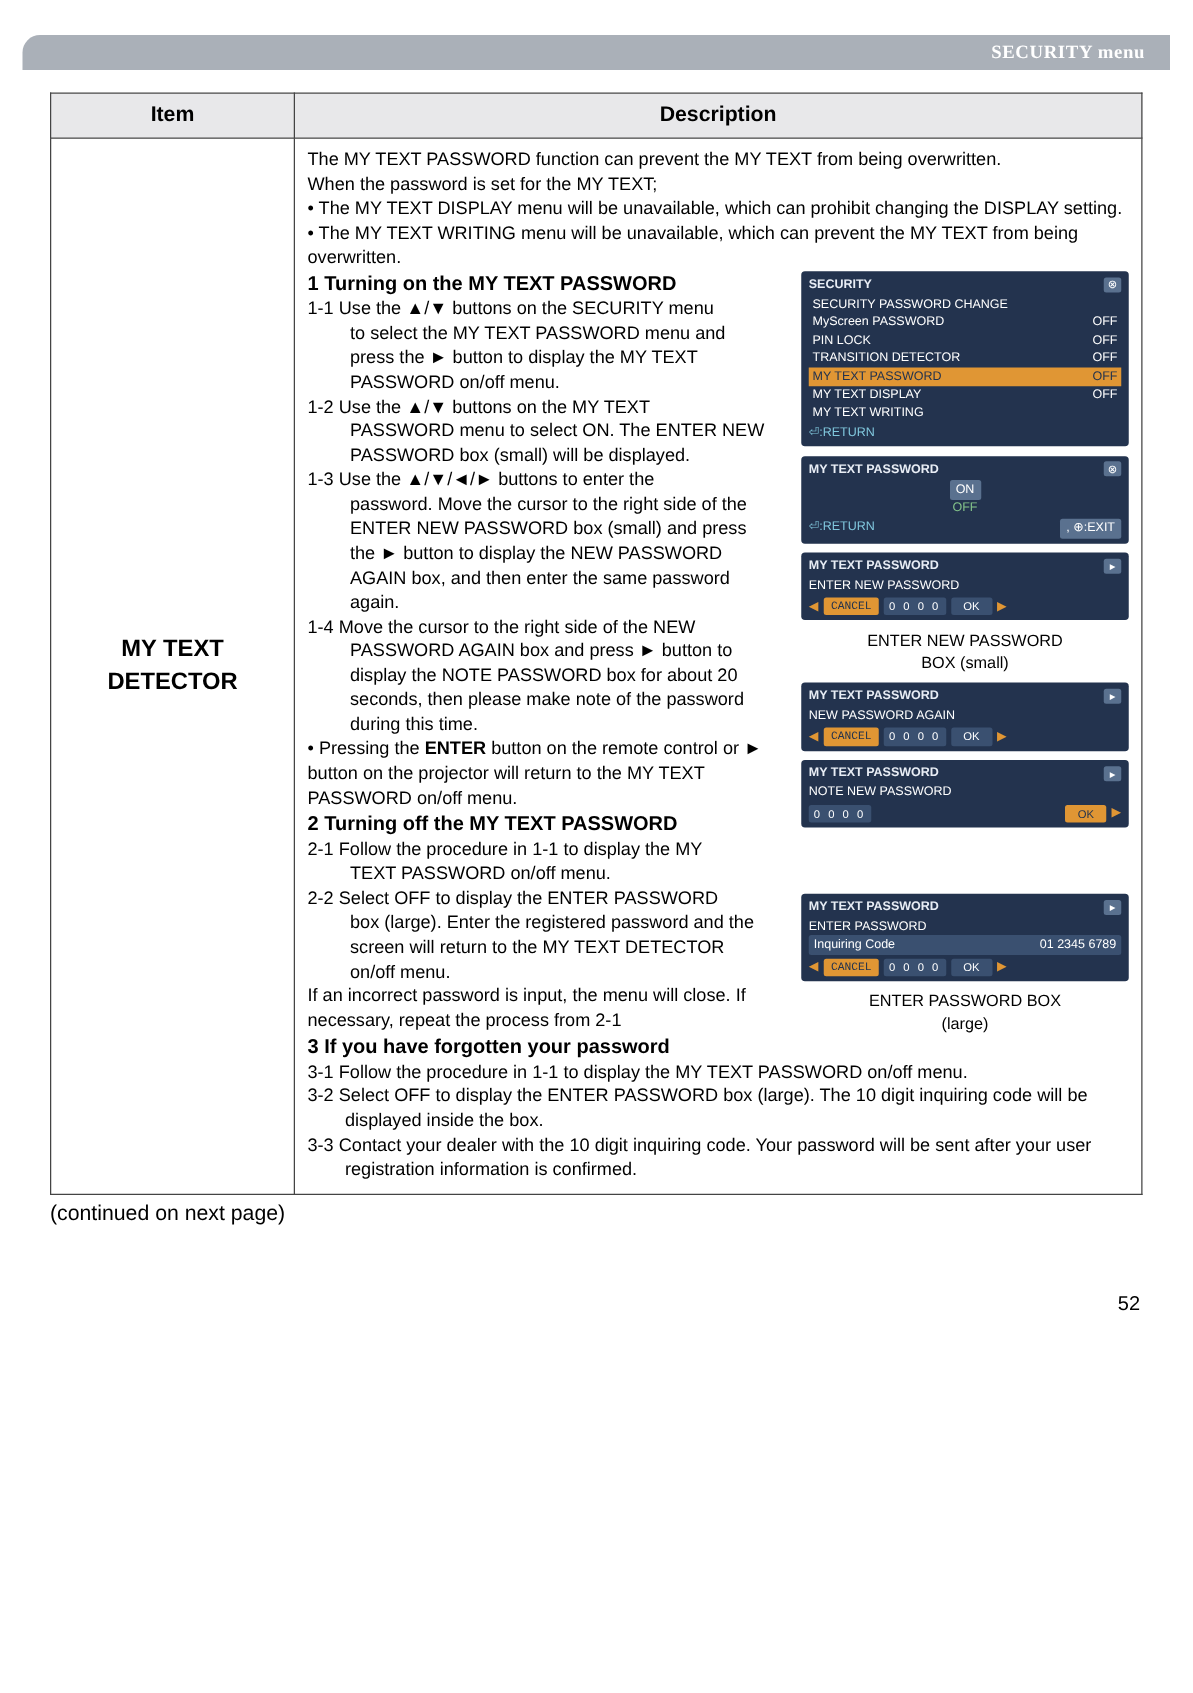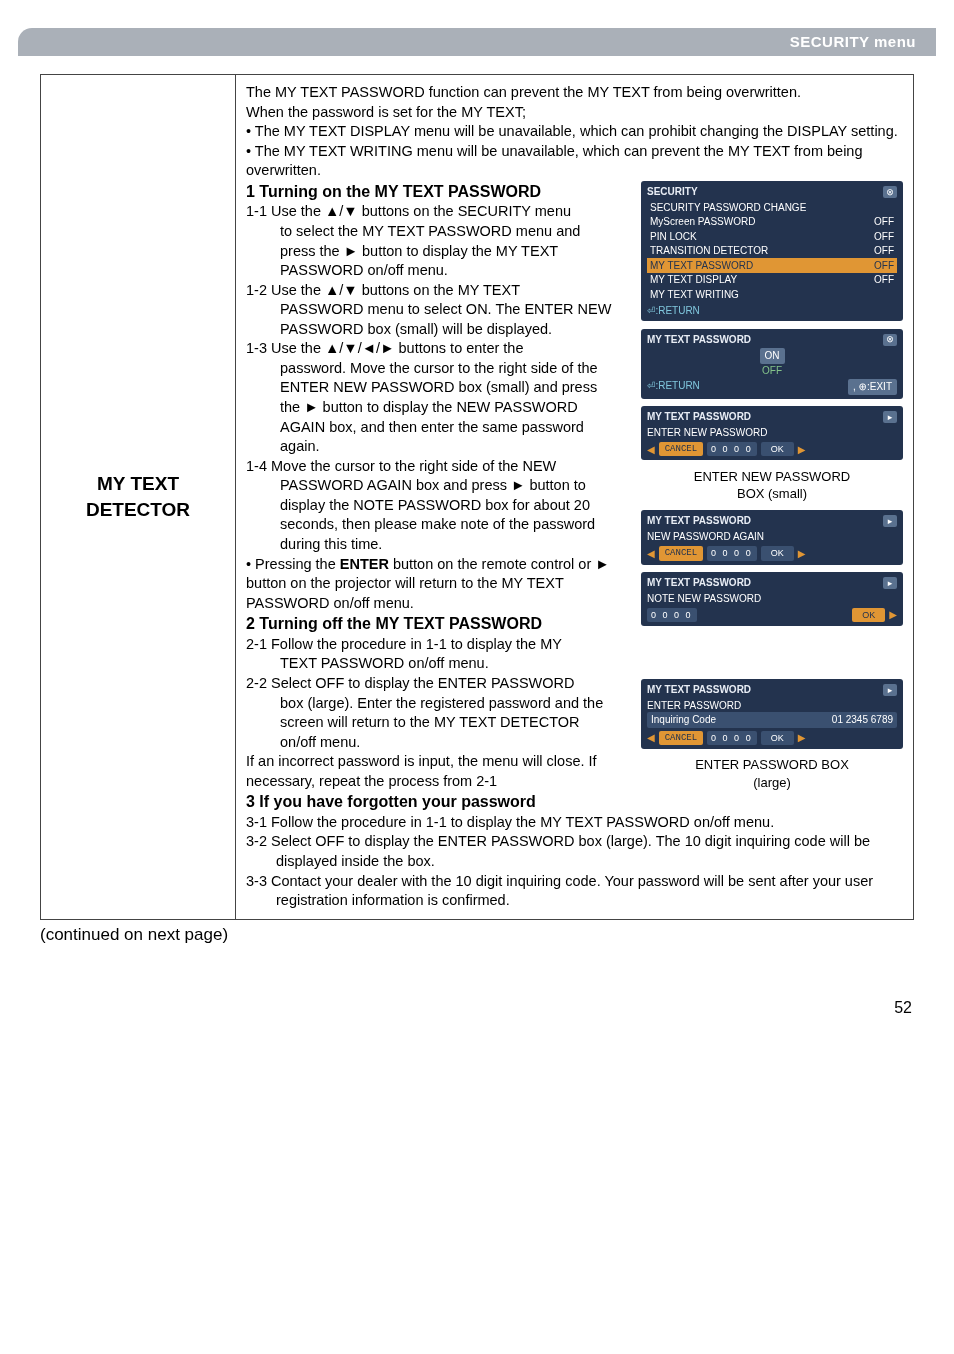--- a/index.html
+++ b/index.html
@@ -18,20 +18,21 @@
     height: 28px;
     margin: 28px 18px 18px 18px;
     display: flex;
     justify-content: flex-end;
     align-items: center;
     padding-right: 20px;
     color: #fff;
     font-weight: bold;
     font-size: 15px;
     letter-spacing: 0.5px;
+    font-family: Liberation Serif, serif;
   }
   .page {
     padding: 0 40px 30px 40px;
   }
   table.main {
     width: 100%;
     border-collapse: collapse;
   }
   table.main th, table.main td {
     border: 1.5px solid #444;
@@ -195,20 +196,24 @@
 </head>
 <body>
 
 <div class="header-band">
   <span>SECURITY menu</span>
 </div>
 
 <div class="page">
 <table class="main">
   <tbody>
+        <tr>
+    <th>Item</th>
+    <th>Description</th>
+  </tr>
   <tr>
     <td class="item-col">
       <div>MY TEXT</div>
       <div>DETECTOR</div>
     </td>
     <td class="desc-cell">
       <p>The MY TEXT PASSWORD function can prevent the MY TEXT from being overwritten.</p>
       <p>When the password is set for the MY TEXT;</p>
       <p>• The MY TEXT DISPLAY menu will be unavailable, which can prohibit changing the DISPLAY setting.</p>
       <p>• The MY TEXT WRITING menu will be unavailable, which can prevent the MY TEXT from being overwritten.</p>

